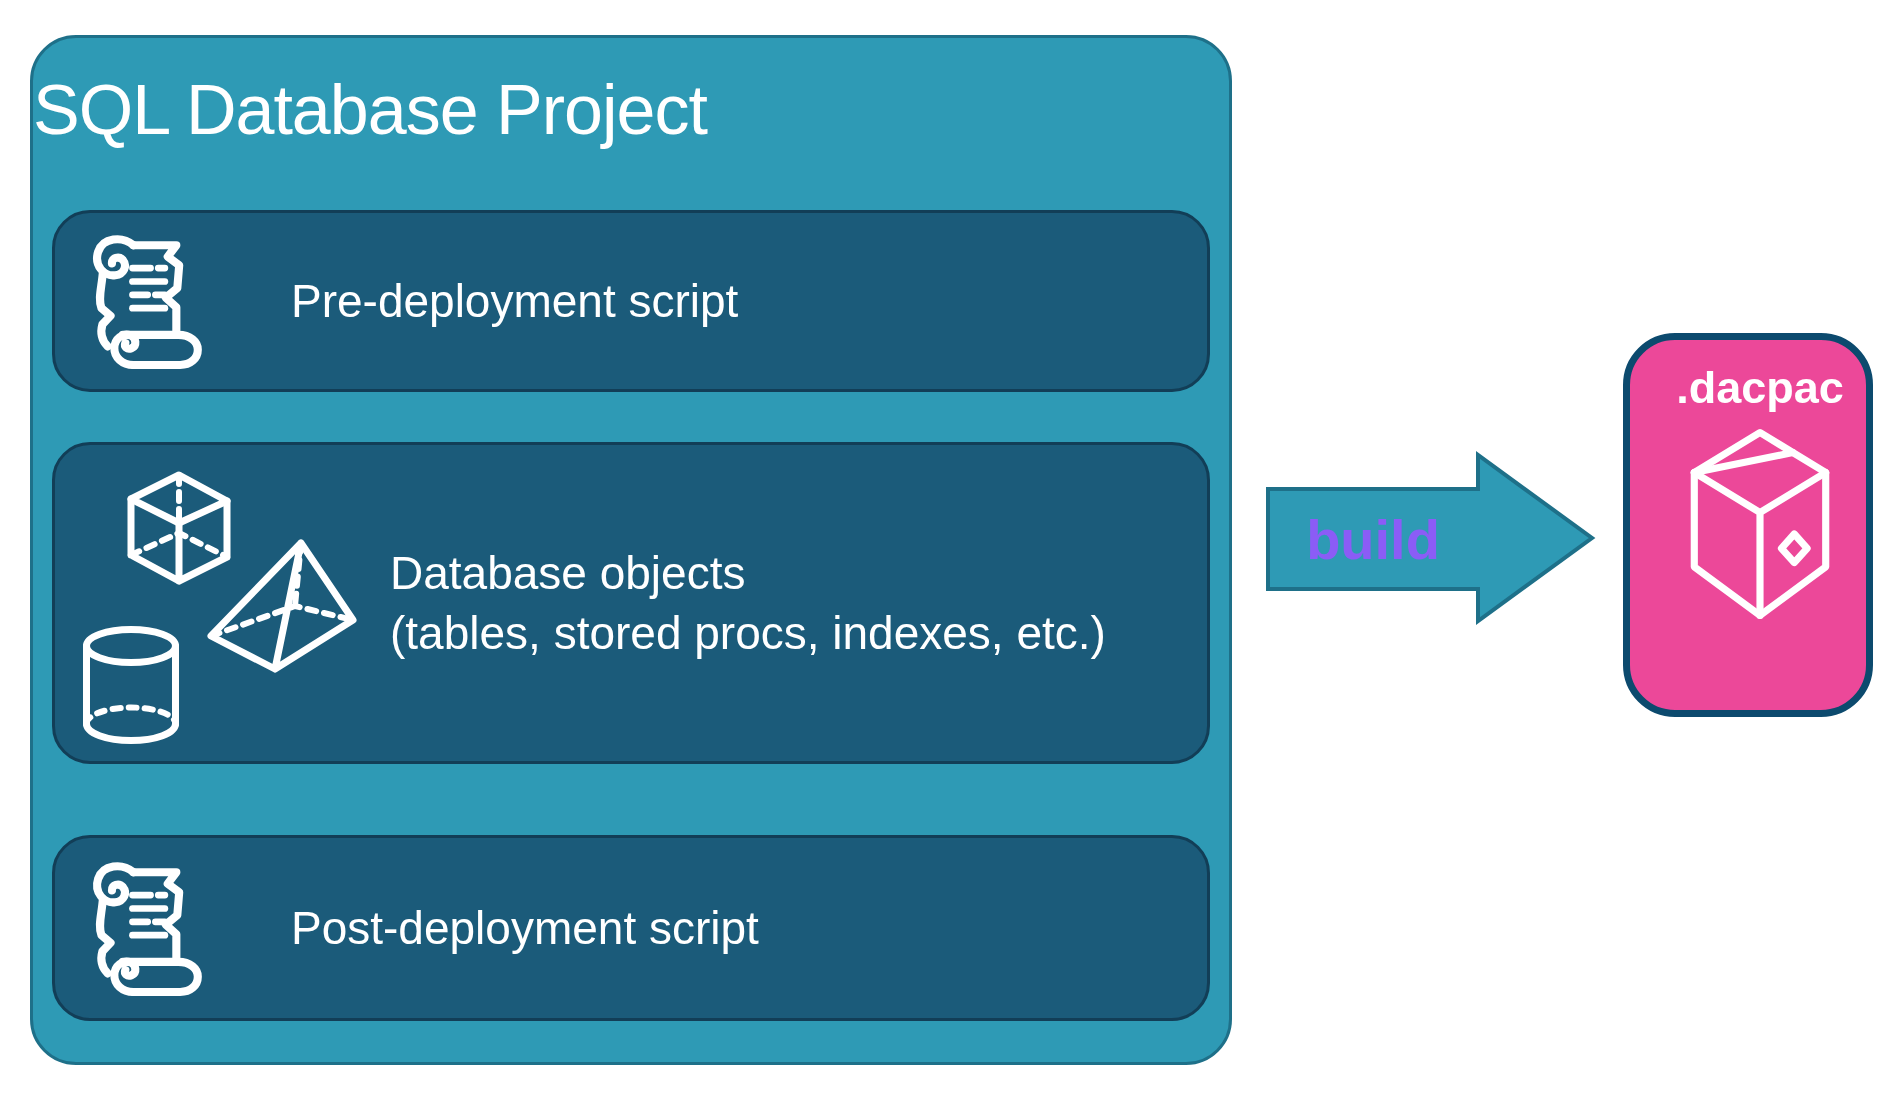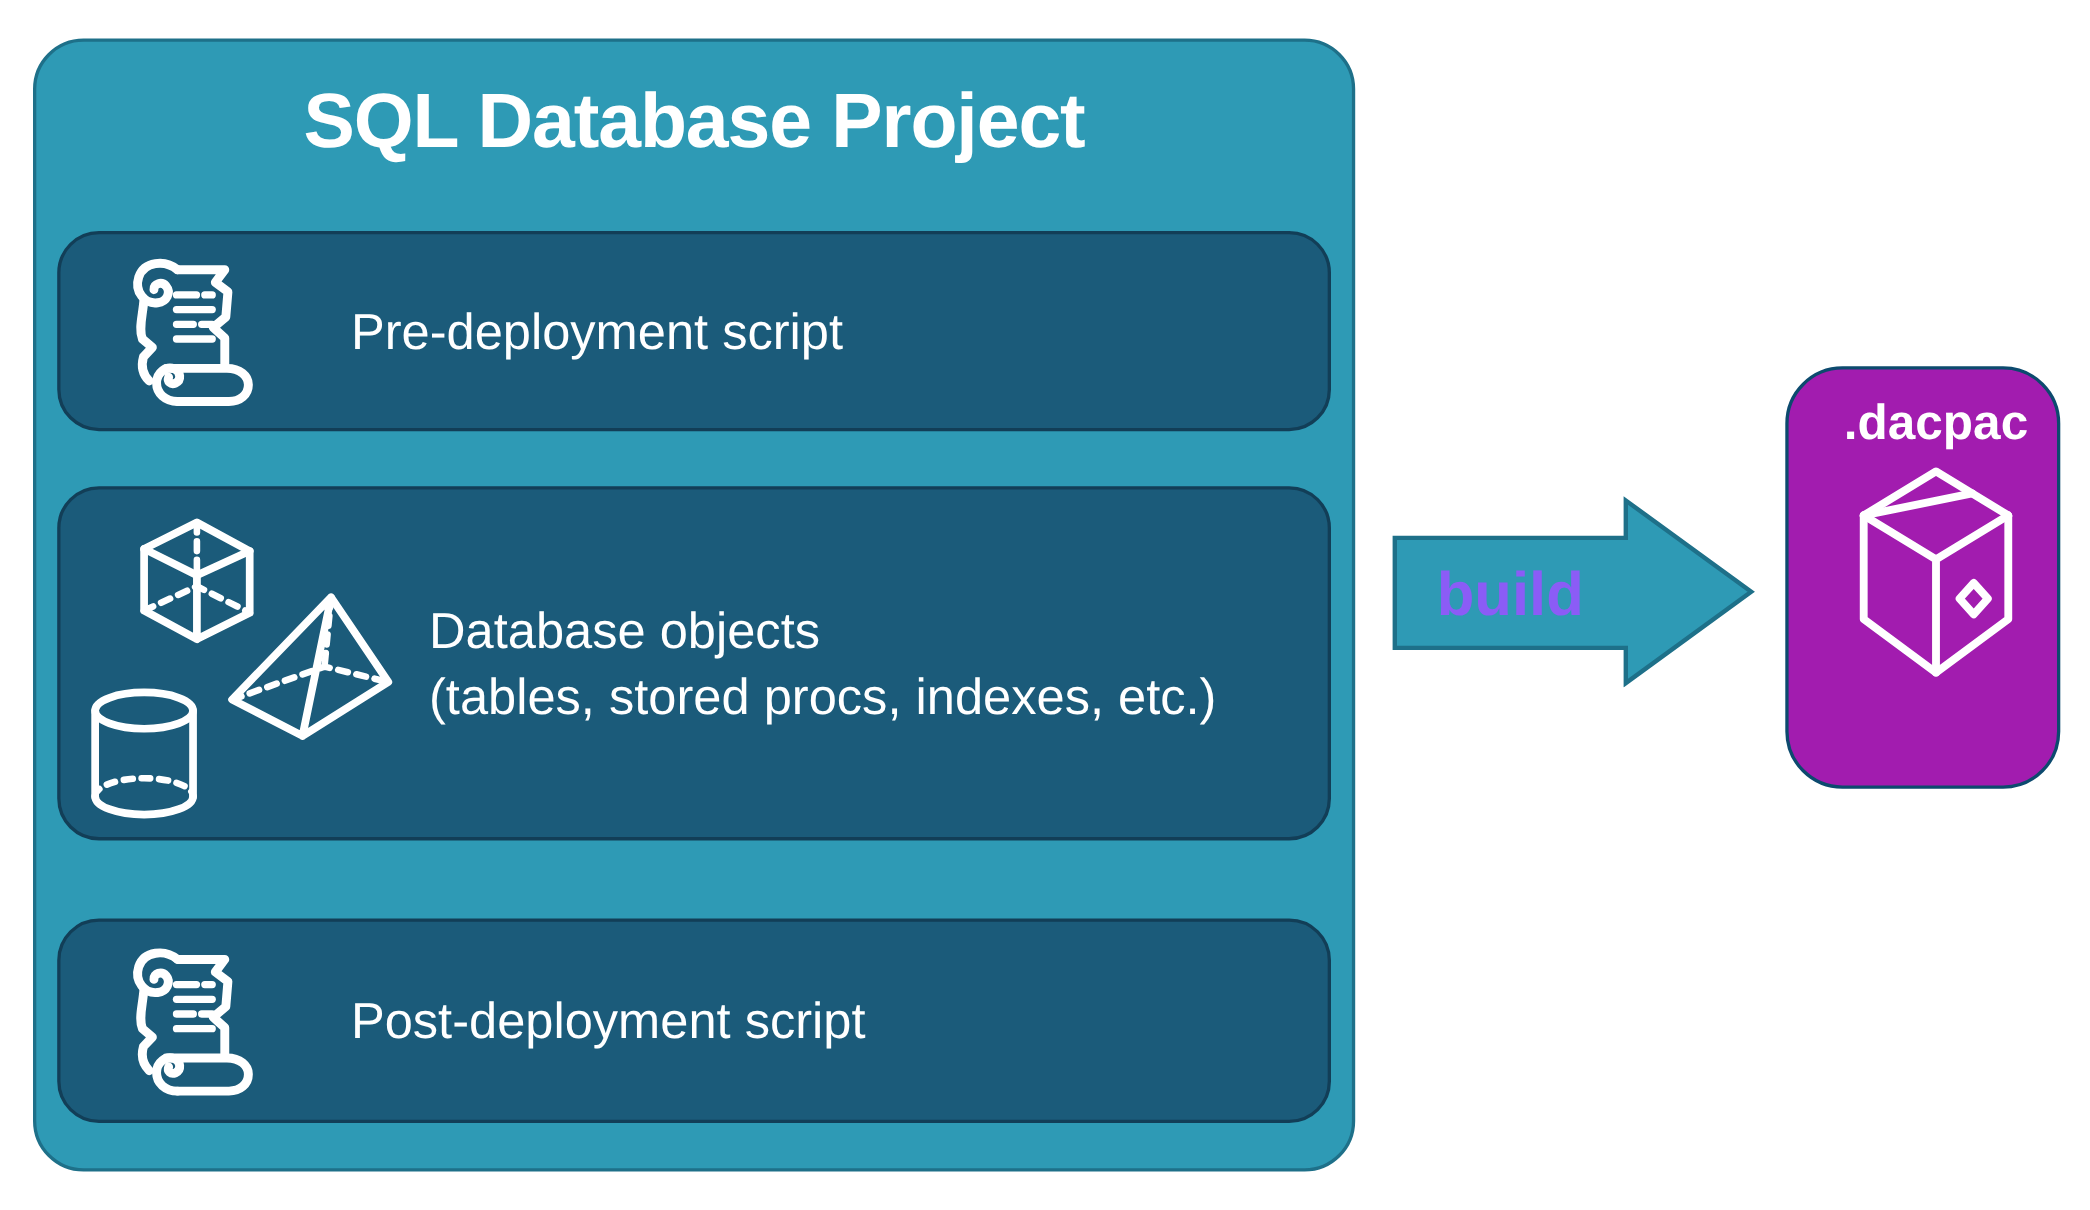--- a/index.html
+++ b/index.html
@@ -7,29 +7,29 @@
     position:relative; width:1900px; height:1100px; background:#ffffff;
     font-family:"Liberation Sans", sans-serif; overflow:hidden;
   }
   
   .project-box {
     position:absolute; left:30px; top:35px; width:1202px; height:1030px;
     background:#2E9AB5; border:3px solid #1E7089; border-radius:46px;
     box-sizing:border-box;
   }
   .project-title {
-    position:absolute; top:34px; left:0; width:100%; text-align:center;
-    color:#ffffff; font-size:70px; font-weight:700; letter-spacing:-1px;
+    position:absolute; top:34px; left:0; width:100%; 
+    color:#ffffff; font-size:70px; font-weight:400; letter-spacing:-1px;
     line-height:1.1; white-space:nowrap;
   }
   
   .inner-box {
     position:absolute; left:19px; width:1158px;
     background:#1B5B7A; border:3px solid #123E57; border-radius:38px;
-    box-sizing:border-box; display:flex; align-items:center;padding-left:28px;
+    box-sizing:border-box; display:flex; align-items:center;
   }
   .box-pre  { top:172px; height:182px; }
   .box-obj  { top:404px; height:322px; }
   .box-post { top:797px; height:186px; }
   .scroll-svg { margin-left:24px; width:126px; height:145px; flex:0 0 auto; }
   .inner-label { color:#ffffff; font-size:46px; font-weight:400; margin-left:86px; white-space:nowrap; }
   .obj-shapes { position:absolute; left:20px; top:12px; width:310px; height:296px; }
   .obj-text {
     position:absolute; left:335px; top:50%; transform:translateY(-50%);
     color:#ffffff; font-size:46px; font-weight:400; line-height:60px; white-space:nowrap;
@@ -37,21 +37,21 @@
   
   .build-arrow-svg { position:absolute; left:1264px; top:451px; width:332px; height:174px; }
   .build-label {
     position:absolute; left:1268px; top:489px; width:210px; height:100px;
     display:flex; align-items:center; justify-content:center;
     color:#8b5cf6; font-size:56px; font-weight:700; white-space:nowrap;
   }
   
   .dacpac-box {
     position:absolute; left:1623px; top:333px; width:250px; height:384px;
-    background:#a21caf; border:3px solid #0c4a6e; border-radius:52px;
+    background:#ec4899; border:7px solid #0c4a6e; border-radius:52px;
     box-sizing:border-box; display:flex; flex-direction:column; align-items:center;padding-left:24px;
   }
   .dacpac-label { margin-top:22px; color:#ffffff; font-size:45px; font-weight:700; white-space:nowrap; }
   .package-svg { margin-top:10px; width:172px; height:200px; }
   svg .stroke { fill:none; stroke:#ffffff; stroke-linecap:round; stroke-linejoin:round; }
 </style>
 </head>
 <body>
 
 <div class="canvas">

